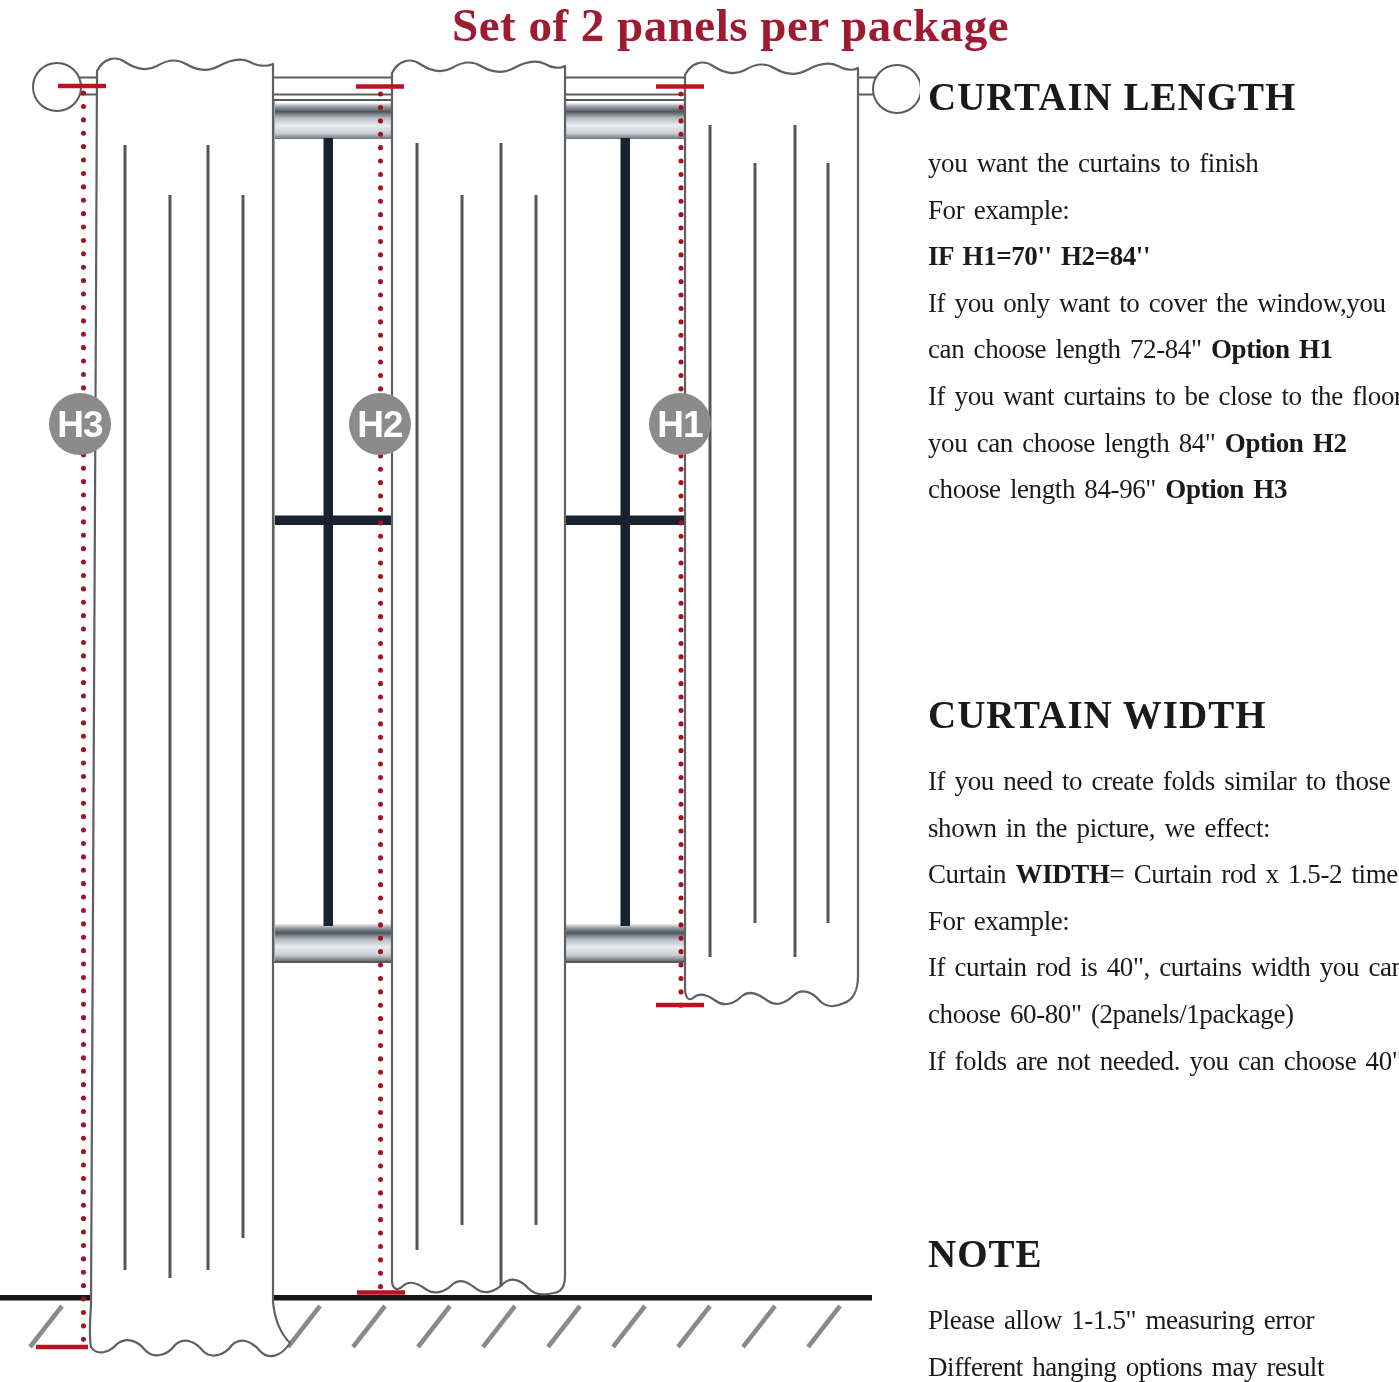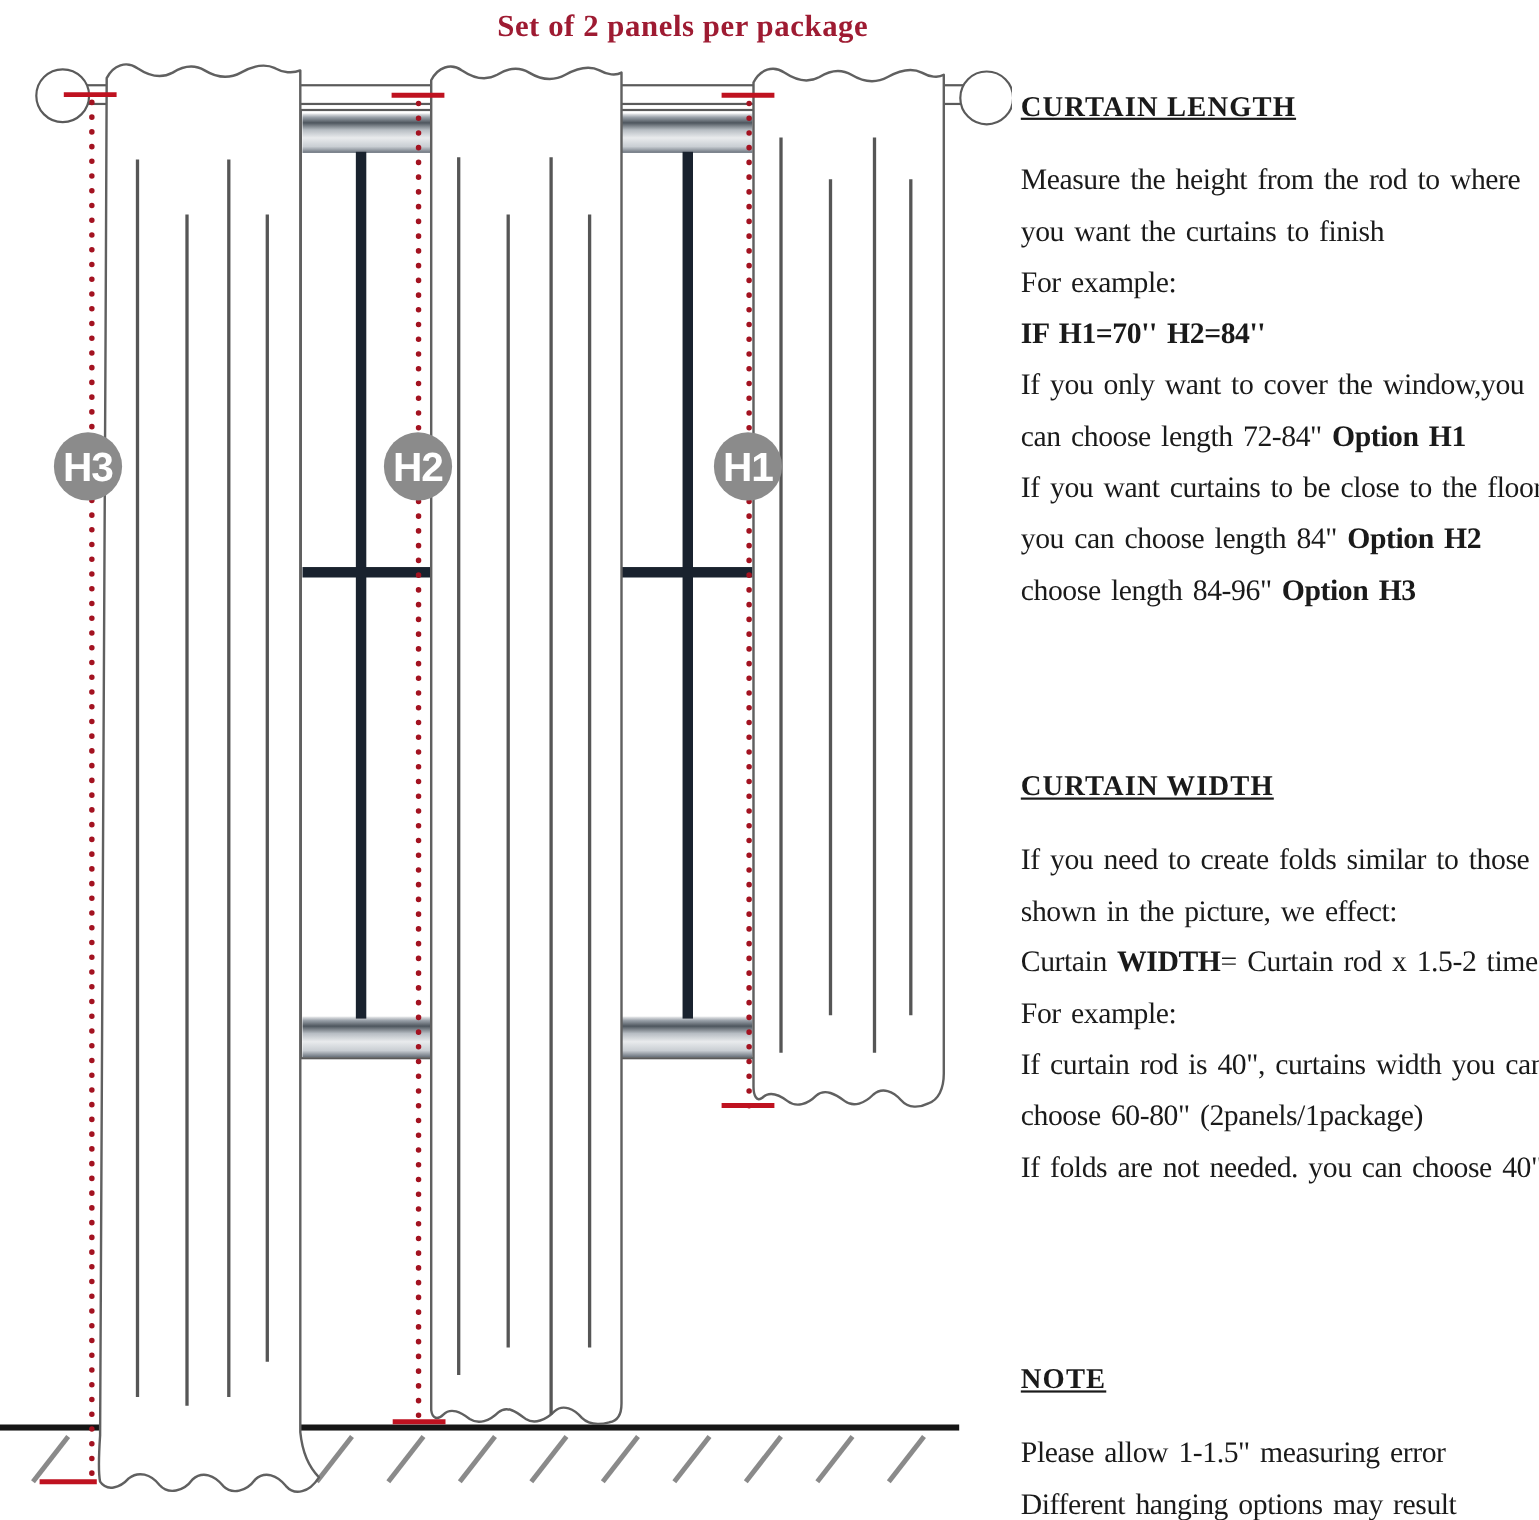--- a/index.html
+++ b/index.html
@@ -4,27 +4,27 @@
 <style>
   :root{
     --c-title:#9e1b32; --c-tick:#bf1220; --c-dot:#a31220; --c-badge:#8b8b8b;
     --c-dark:#19222e; --c-line:#5a5a5a; --c-floor:#151515; --c-hatch:#8a8a8a;
     --c-text:#1a1a1a; --c-outline:#606060;
   }
   *{margin:0;padding:0;box-sizing:border-box;}
   html,body{width:1399px;height:1382px;}
   body{position:relative;background:#ffffff;overflow:hidden;
        font-family:"Liberation Serif", serif;color:var(--c-text);}
-  .title{position:absolute;left:452px;top:0px;font-size:28px;line-height:50px;
+  .title{position:absolute;left:452px;top:0px;font-size:47px;line-height:50px;
          font-weight:bold;color:var(--c-title);letter-spacing:0.5px;white-space:nowrap;}
   .diagram-svg{position:absolute;left:0;top:0;}
 
   .textcol{position:absolute;left:928px;width:470px;}
-  .sec-heading{font-size:26px;line-height:39px;font-weight:bold;letter-spacing:1px;
-               margin:0 0 24px 0;white-space:nowrap;text-decoration:underline;}
+  .sec-heading{font-size:39px;line-height:39px;font-weight:bold;letter-spacing:1px;
+               margin:0 0 24px 0;white-space:nowrap;}
   .tline{font-size:27px;line-height:46.6px;letter-spacing:-0.4px;word-spacing:3px;
          white-space:nowrap;}
   .tline .b{font-weight:bold;}
   .rod-shape{fill:#ffffff;stroke:var(--c-line);stroke-width:2;}
   .curtain{fill:#ffffff;stroke:var(--c-outline);stroke-width:2.2;stroke-linejoin:round;}
   .fold{stroke:#565656;stroke-width:3;fill:none;}
   .darkbar{fill:var(--c-dark);}
   .tick{stroke:var(--c-tick);stroke-width:4.5;}
   .dots{stroke:var(--c-dot);stroke-width:5;stroke-linecap:round;stroke-dasharray:0.1 13.3;fill:none;}
   .badge-circle{fill:var(--c-badge);}
@@ -158,21 +158,20 @@
   </g>
   <g>
     <circle class="badge-circle" cx="680" cy="424" r="31"></circle>
     <text class="badge-text" x="680" y="437">H1</text>
   </g>
 </svg>
 
 <div class="textcol" style="top:77px;">
   <h2 class="sec-heading">CURTAIN LENGTH</h2>
   <div class="sec-body">
-      <div class="tline"><span>Measure the height from the rod to where</span></div>
       <div class="tline"><span>you want the curtains to finish</span></div>
       <div class="tline"><span>For example:</span></div>
       <div class="tline"><span class="b">IF H1=70''  H2=84''</span></div>
       <div class="tline"><span>If you only want to cover the window,you</span></div>
       <div class="tline"><span>can choose length 72-84" </span><span class="b">Option H1</span></div>
       <div class="tline"><span>If you want curtains to be close to the floor,</span></div>
       <div class="tline"><span>you can choose length 84" </span><span class="b">Option H2</span></div>
       <div class="tline"><span>choose length 84-96" </span><span class="b">Option H3</span></div>
     </div>
 </div>

